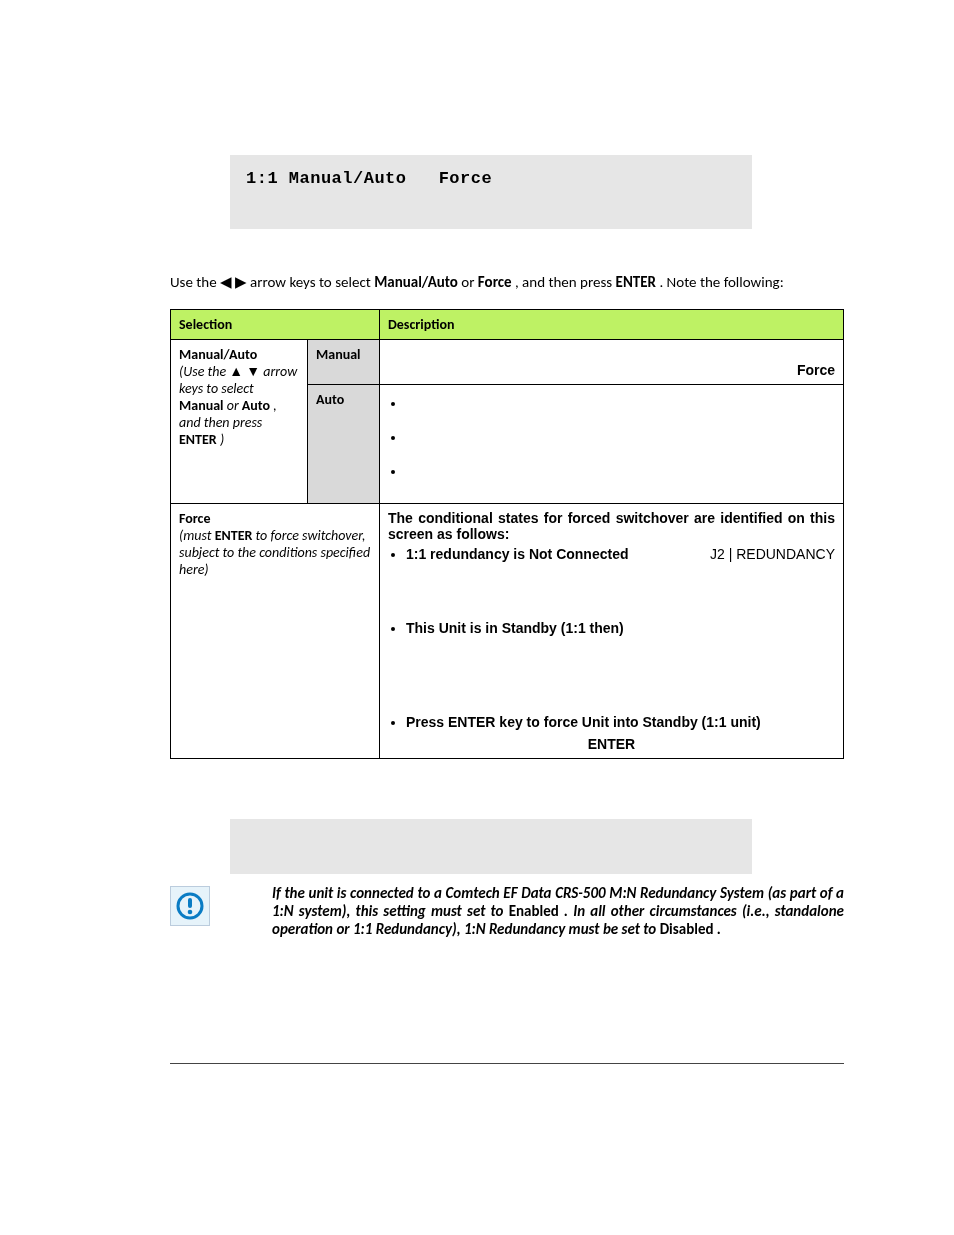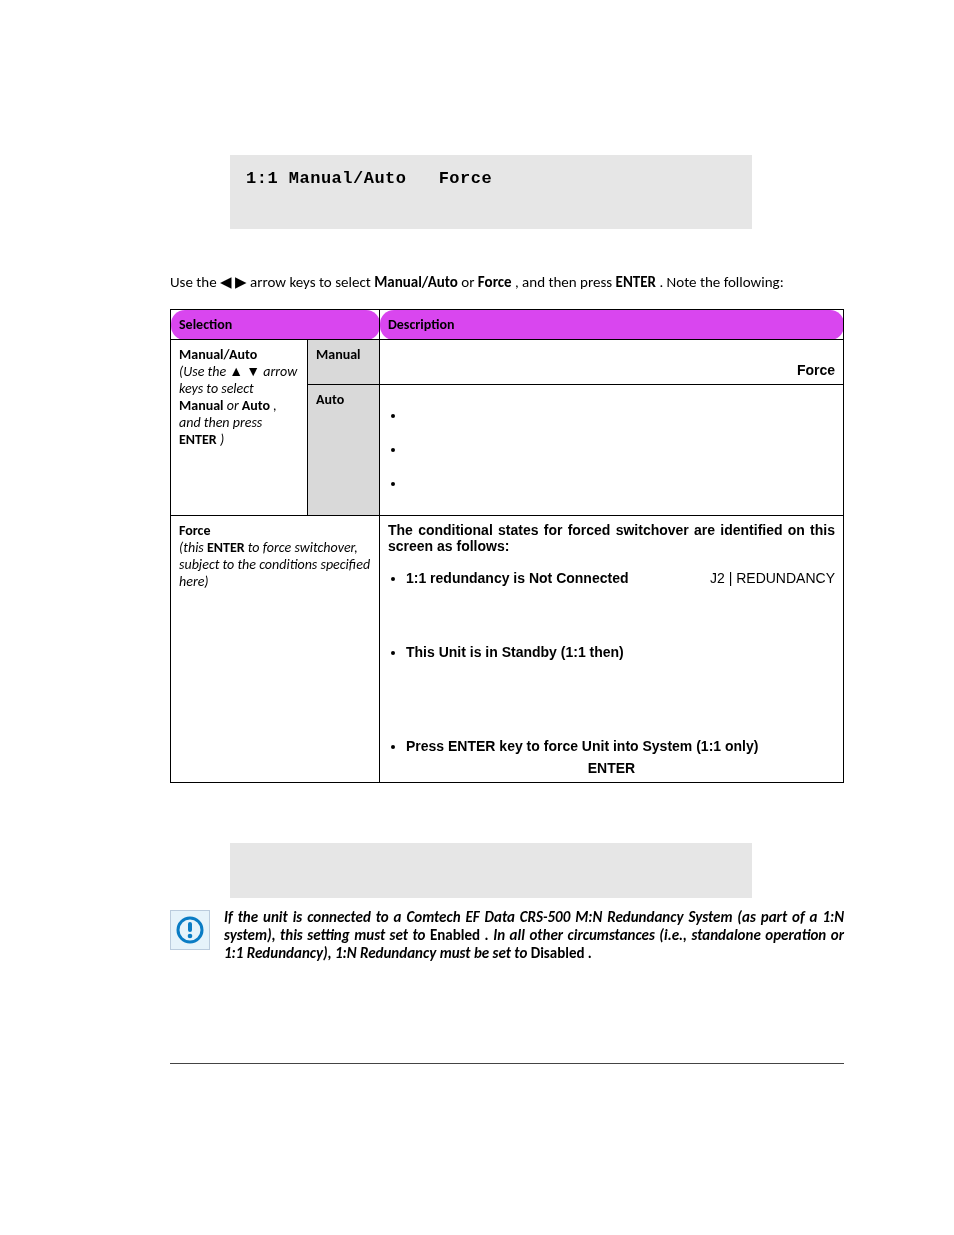--- a/index.html
+++ b/index.html
@@ -43,34 +43,33 @@
     margin-top: 18px;
     font-size: 14px;
   }
   table.sel td, table.sel th {
     border: 1px solid #000;
     padding: 6px 8px;
     vertical-align: top;
     text-align: left;
   }
   table.sel th {
-    background: #d946ef;
+    background: #bef264;
     font-weight: bold;
-    border-radius: 14px;
   }
   .mode-cell { background: #d9d9d9; font-weight: bold; text-align: center; width: 55px; }
   .sel-col { width: 120px; }
   .desc-cell { font-family: Arial, sans-serif; font-size: 14px; }
-  .desc-cell ul { margin: 16px 0 4px 18px; padding: 0; }
+  .desc-cell ul { margin: 4px 0 4px 18px; padding: 0; }
   .desc-cell li { margin-bottom: 18px; text-align: justify; }
   .just { text-align: justify; }
   .force-word { float: right; font-weight: bold; }
   .j2red { float: right; font-weight: normal; }
 
-  .note-row { display: flex; align-items: flex-start; margin-top: 10px; }
+  .note-row { display: flex; align-items: flex-start; margin-top: 10px; gap: 48px; }
   .note-icon {
     width: 38px; height: 38px; flex: 0 0 38px;
     margin-right: 14px; margin-top: 2px;
     background: #e6f3fa;
     border: 1px solid #bcd;
     display: flex; align-items: center; justify-content: center;
   }
   .note-icon svg { display:block; }
   .note-text { font-style: italic; font-weight: bold; text-align: justify; }
   .note-text .nb { font-style: normal; }
@@ -141,41 +140,41 @@
           <li>&nbsp;</li>
           <li>&nbsp;</li>
           <li>&nbsp;</li>
         </ul>
       </td>
     </tr>
     <tr>
       <td colspan="2">
         <b>Force</b><br>
         <i>
-          <span>(this </span>
+          <span>(must </span>
           <b class="nb" style="font-style:normal">ENTER</b>
           <span> to force switchover, subject to the conditions specified here)</span>
         </i>
       </td>
       <td class="desc-cell">
         <div class="just">
           <b>The conditional states for forced switchover are identified on this screen as follows:</b>
         </div>
         <ul>
           <li>
             <b>1:1 redundancy is Not Connected</b>
             <span class="j2red">J2 | REDUNDANCY</span>
             <div style="clear:both; height:40px;"></div>
           </li>
           <li>
             <b>This Unit is in Standby (1:1 then)</b>
             <div style="height:60px;"></div>
           </li>
           <li style="margin-bottom:6px">
-            <b>Press ENTER key to force Unit into System (1:1 only)</b>
+            <b>Press ENTER key to force Unit into Standby (1:1 unit)</b>
           </li>
         </ul>
         <div style="text-align:center"><b>ENTER</b></div>
       </td>
     </tr>
   </tbody>
     </table>
 
   <div class="lcd-box" style="margin-top:60px">
     <div class="lcd-line"> </div>

